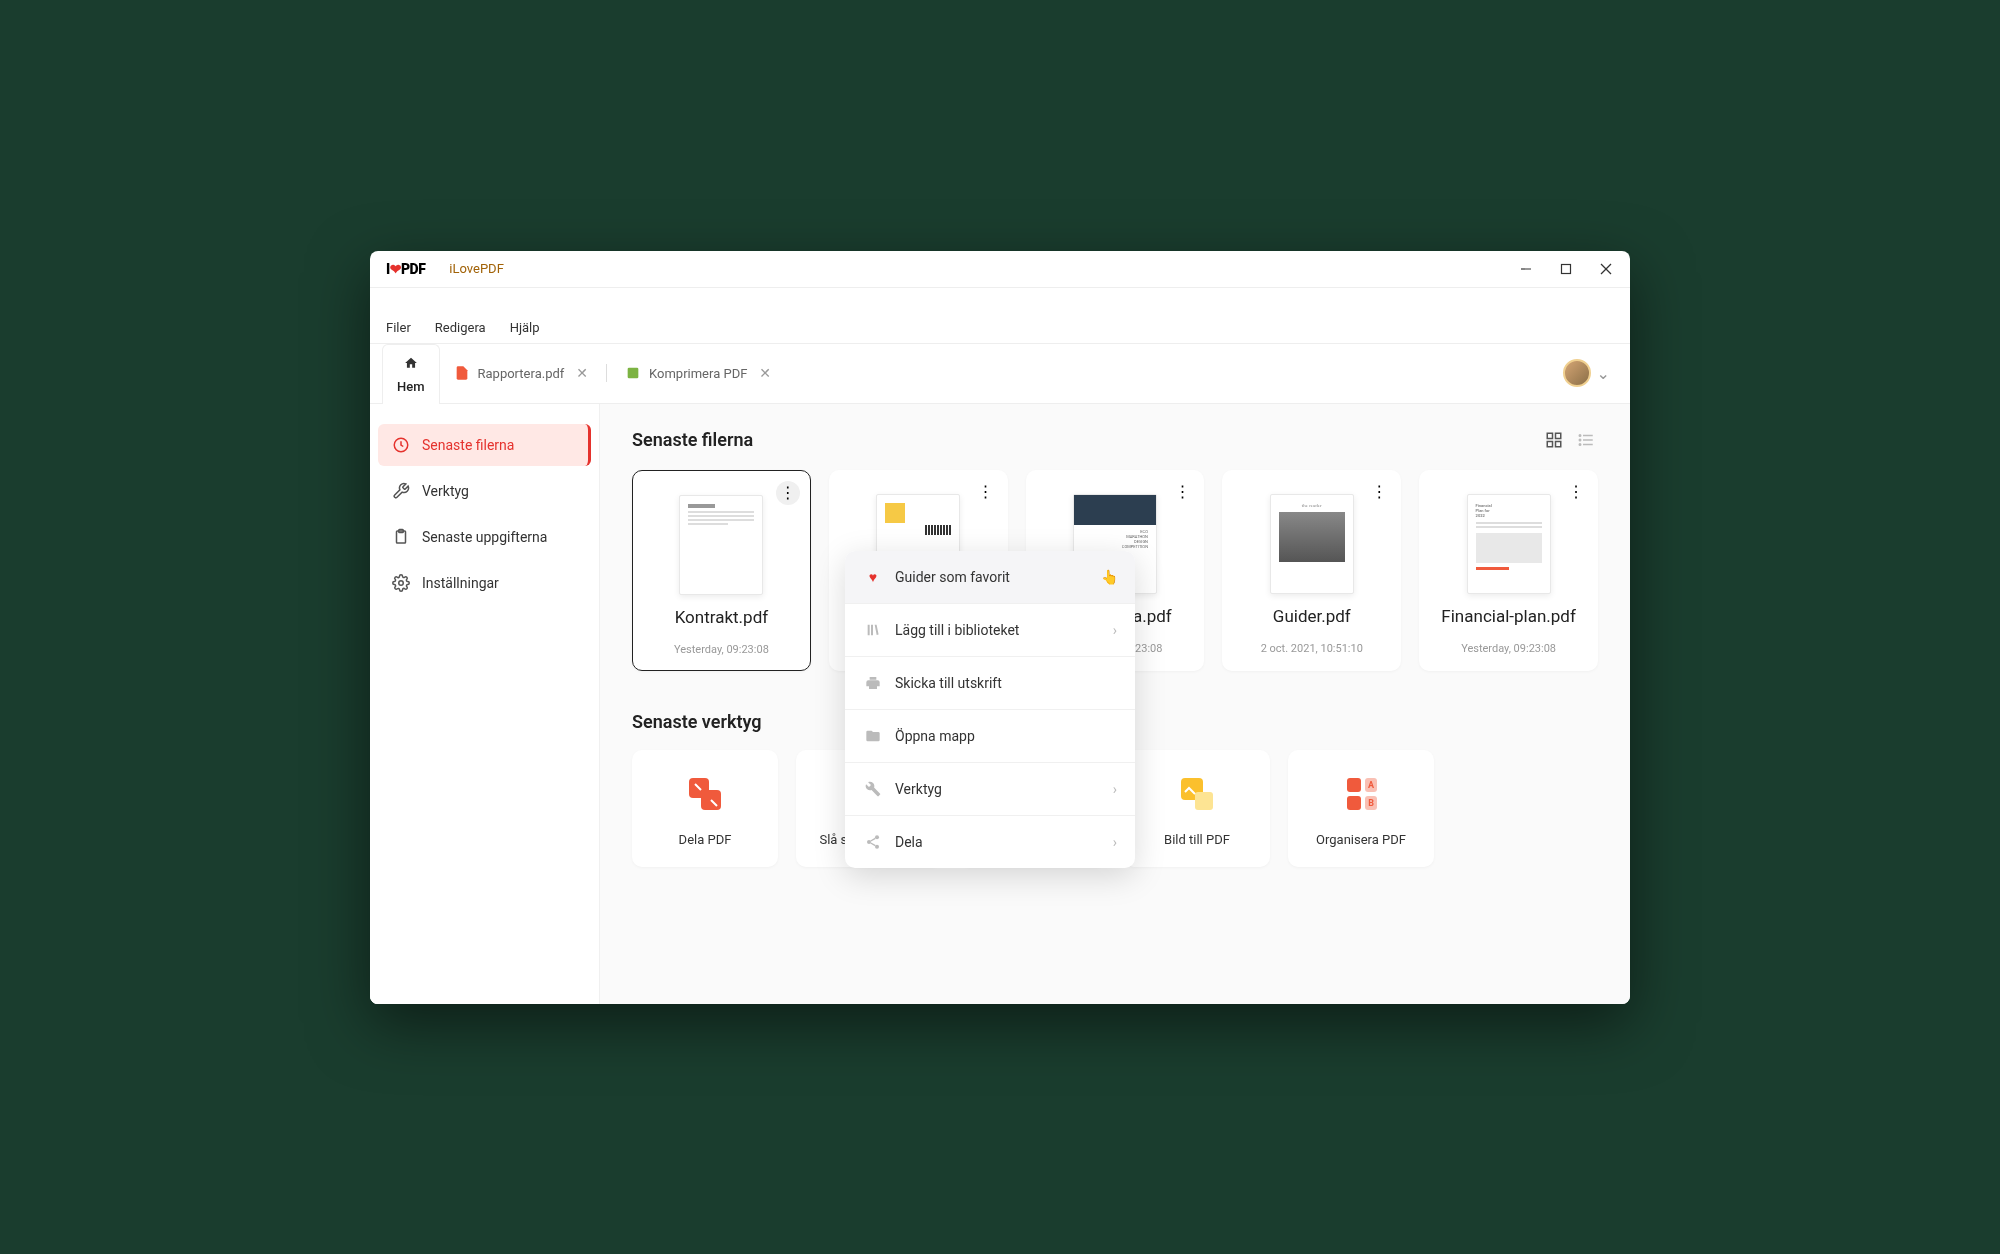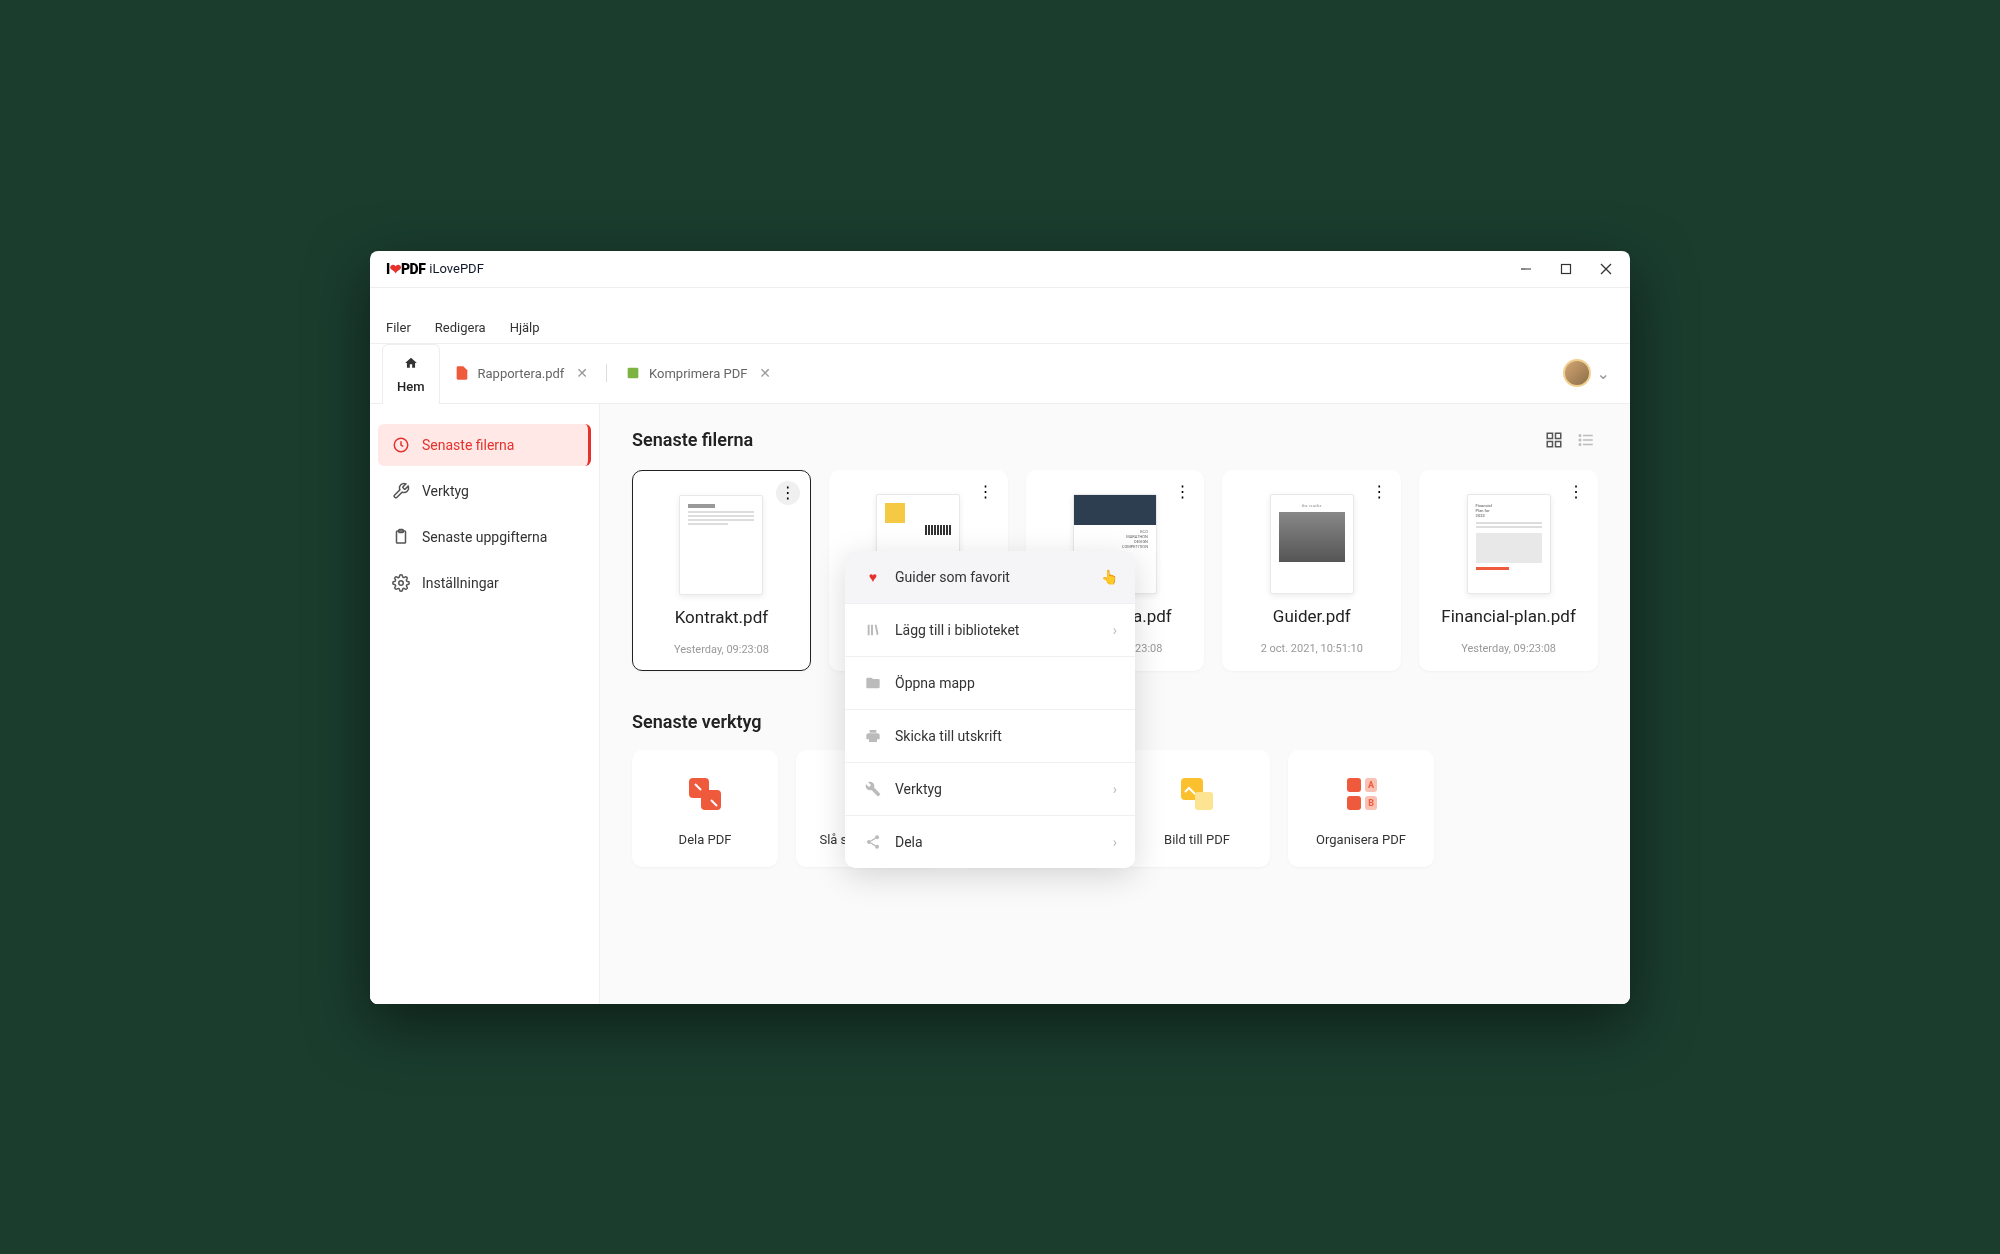--- a/index.html
+++ b/index.html
@@ -1,22 +1,22 @@
 <!DOCTYPE html>
 <html><head>
 <meta charset="utf-8">
 <style>
 * { margin: 0; padding: 0; box-sizing: border-box; font-family: -apple-system, BlinkMacSystemFont, 'Segoe UI', Roboto, sans-serif; }
 body { background: #1a3d2e; padding: 60px; display: flex; justify-content: center; align-items: center; min-height: 100vh; }
 .window { width: 1260px; background: #fff; border-radius: 8px; box-shadow: 0 20px 60px rgba(0,0,0,0.5); overflow: hidden; position: relative; }
 .titlebar { display: flex; align-items: center; justify-content: space-between; padding: 10px 16px; border-bottom: 1px solid #eee; }
-.titlebar-left { display: flex; align-items: center; gap: 4px; }
+.titlebar-left { display: flex; align-items: center; gap: 24px; }
 .logo { font-weight: 900; font-size: 14px; letter-spacing: -0.5px; }
 .logo .heart { color: #e5322d; }
-.app-name { font-size: 13px; color: #0f172a; }
+.app-name { font-size: 13px; color: #a16207; }
 .titlebar-right { display: flex; gap: 24px; }
 .win-btn { width: 16px; height: 16px; display: flex; align-items: center; justify-content: center; cursor: pointer; color: #333; }
 .menubar { display: flex; gap: 24px; padding: 8px 16px; border-bottom: 1px solid #eee; font-size: 13px; color: #333; }
 .menubar-item { cursor: pointer; margin-top: 24px; }
 .tabbar { display: flex; align-items: center; border-bottom: 1px solid #eee; padding: 0 12px; position: relative; }
 .tab { display: flex; align-items: center; gap: 8px; padding: 10px 14px; font-size: 13px; color: #666; cursor: pointer; }
 .tab.active { background: #fff; border: 1px solid #eee; border-bottom: none; border-radius: 6px 6px 0 0; margin-bottom: -1px; color: #222; font-weight: 500; flex-direction: column; }
 .tab-icon { width: 16px; height: 16px; display: inline-flex; align-items: center; justify-content: center; }
 .tab-close { color: #999; font-size: 14px; margin-left: 4px; cursor: pointer; }
 .tab-divider { width: 1px; height: 18px; background: #ddd; margin: 0 4px; }
@@ -310,32 +310,32 @@
           <svg width="16" height="16" viewBox="0 0 24 24" fill="#bbb">
             <path d="M4 4v16h3V4H4zm5 0v16h3V4H9zm5.5 0l3 15.5 2.9-.6L17.4 4h-2.9z"></path>
           </svg>
         </span>
       <span>Lägg till i biblioteket</span>
       <span class="context-chevron">›</span>
     </div>
     <div class="context-item">
       <span class="context-icon">
           <svg width="16" height="16" viewBox="0 0 24 24" fill="#bbb">
+            <path d="M19 8H5a3 3 0 0 0-3 3v6h4v4h12v-4h4v-6a3 3 0 0 0-3-3zM7 3h10v4H7V3z"></path>
+          </svg>
+        </span>
+      <span>Skicka till utskrift</span>
+    </div>
+    <div class="context-item">
+      <span class="context-icon">
+          <svg width="16" height="16" viewBox="0 0 24 24" fill="#bbb">
             <path d="M10 4H4a2 2 0 0 0-2 2v12a2 2 0 0 0 2 2h16a2 2 0 0 0 2-2V8a2 2 0 0 0-2-2h-8l-2-2z"></path>
           </svg>
         </span>
       <span>Öppna mapp</span>
-    </div>
-    <div class="context-item">
-      <span class="context-icon">
-          <svg width="16" height="16" viewBox="0 0 24 24" fill="#bbb">
-            <path d="M19 8H5a3 3 0 0 0-3 3v6h4v4h12v-4h4v-6a3 3 0 0 0-3-3zM7 3h10v4H7V3z"></path>
-          </svg>
-        </span>
-      <span>Skicka till utskrift</span>
     </div>
     <div class="context-item">
       <span class="context-icon">
           <svg width="16" height="16" viewBox="0 0 24 24" fill="#bbb">
             <path d="M22.7 19l-9.1-9.1c.9-2.3.4-5-1.5-6.9-2-2-5-2.4-7.4-1.3L9 6 6 9 1.6 4.7C.4 7.1.9 10.1 2.9 12.1c1.9 1.9 4.6 2.4 6.9 1.5l9.1 9.1c.4.4 1 .4 1.4 0l2.3-2.3c.5-.4.5-1.1.1-1.4z"></path>
           </svg>
         </span>
       <span>Verktyg</span>
       <span class="context-chevron">›</span>
     </div>

